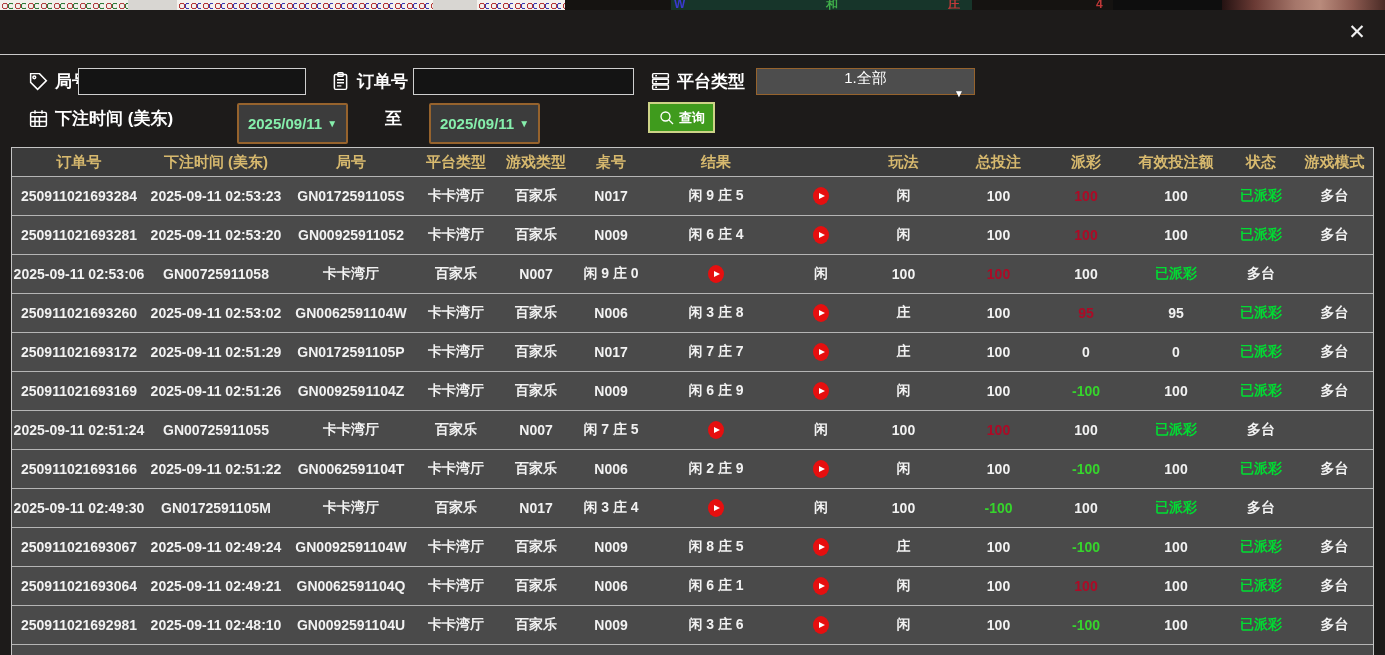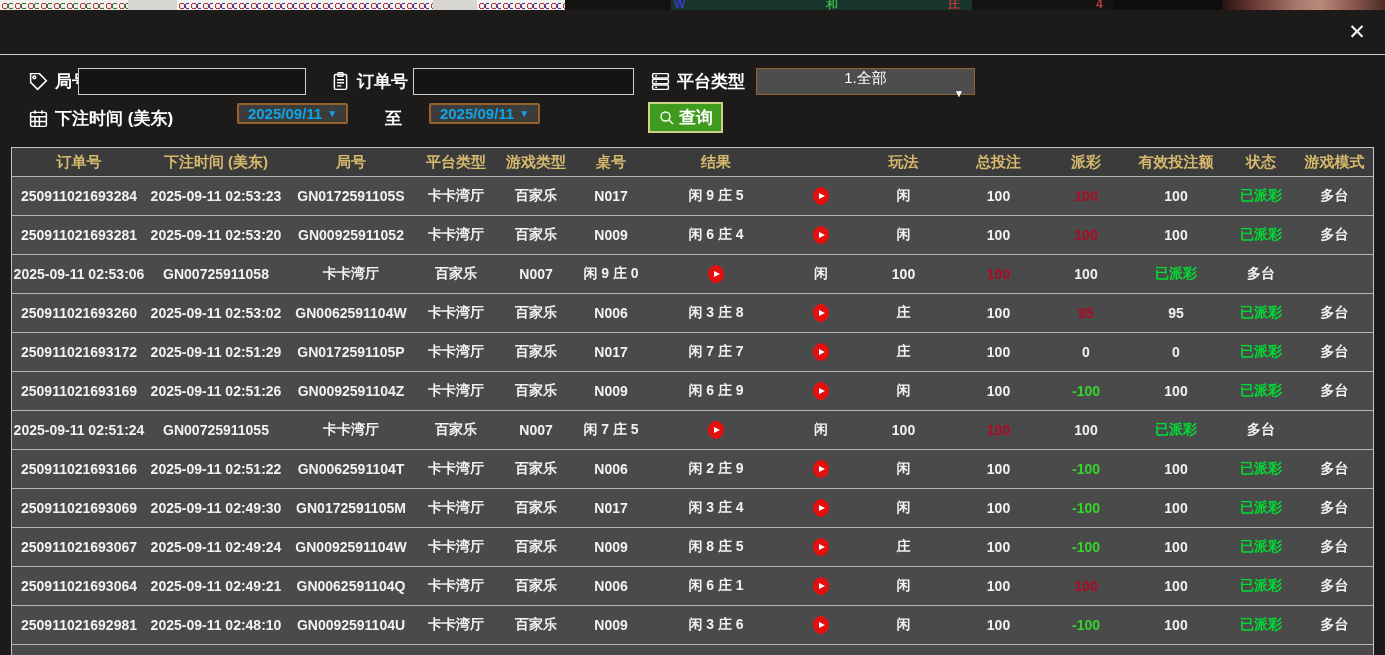--- a/index.html
+++ b/index.html
@@ -32,27 +32,27 @@
 
   
   .lblgrp { position:absolute; display:flex; align-items:center; gap:6px; height:27px; }
   .lblgrp svg { width:21px; height:21px; stroke:#fff; fill:none; stroke-width:1.7; flex:none; }
   .flabel { color:#fff; font-size:17px; font-weight:700; white-space:nowrap; }
   .txt-input { position:absolute; height:27px; background:#141414; border:1px solid #cfcfcf;
     color:#eee; font-size:14px; padding:0 6px; outline:none; }
   .plat-select { position:absolute; height:27px; background:#4d4d4d; border:1px solid #96632d;
     color:#fff; font-size:15px; display:flex; align-items:center; padding:0 10px; cursor:pointer;flex-direction:column; }
   .plat-select .arr { margin-left:auto; font-size:10px; color:#fff; }
-  .date-select { position:absolute; height:21px; background:#3c3c3c; border:2px solid #96632d; border-radius:2px;
-    color:#0ea5e9; font-size:15px; font-weight:700; display:flex; align-items:center; justify-content:center;
+  .date-select { position:absolute; height:41px; background:#3c3c3c; border:2px solid #96632d; border-radius:2px;
+    color:#86efac; font-size:15px; font-weight:700; display:flex; align-items:center; justify-content:center;
     gap:5px; cursor:pointer; }
   .date-select .arr { font-size:10px; }
   .to-label { position:absolute; color:#fff; font-size:17px; font-weight:700; }
   .search-btn { position:absolute; height:31px; background:#3f9b1d; border:2px solid #cdd387;
-    color:#fff; font-size:17px; font-weight:700; display:flex; align-items:center; justify-content:center;
+    color:#fff; font-size:13px; font-weight:700; display:flex; align-items:center; justify-content:center;
     gap:3px; padding:0 8px; cursor:pointer; }
   .search-btn svg { width:18px; height:18px; stroke:#fff; fill:none; stroke-width:1.8; }
 
   
   .qtable { position:absolute; left:11px; top:137px; width:1363px; height:508px; background:#4a4a4a;
     border:1px solid #c4c4c4; border-bottom:none; }
   .trow { display:grid; grid-template-columns:134px 140px 130px 80px 80px 70px 140px 70px 95px 95px 80px 100px 70px 77px;
     height:39px; border-bottom:1px solid #b5b5b5; }
   .trow.hdr { height:29px; background:#3b3b3b; }
   .tcell { display:flex; align-items:center; justify-content:center; color:#f2f2f2;
@@ -323,21 +323,20 @@
           </div>
         </div>
         <div class="tcell">闲</div>
         <div class="tcell">100</div>
         <div class="tcell neg">-100</div>
         <div class="tcell">100</div>
         <div class="tcell status">已派彩</div>
         <div class="tcell">多台</div>
       </div>
       <div class="trow">
-        <div class="tcell">250911021693069</div>
         <div class="tcell">2025-09-11 02:49:30</div>
         <div class="tcell">GN0172591105M</div>
         <div class="tcell">卡卡湾厅</div>
         <div class="tcell">百家乐</div>
         <div class="tcell">N017</div>
         <div class="tcell">闲 3 庄 4</div>
         <div class="tcell">
           <div class="replay">
             <div class="tri"></div>
           </div>

